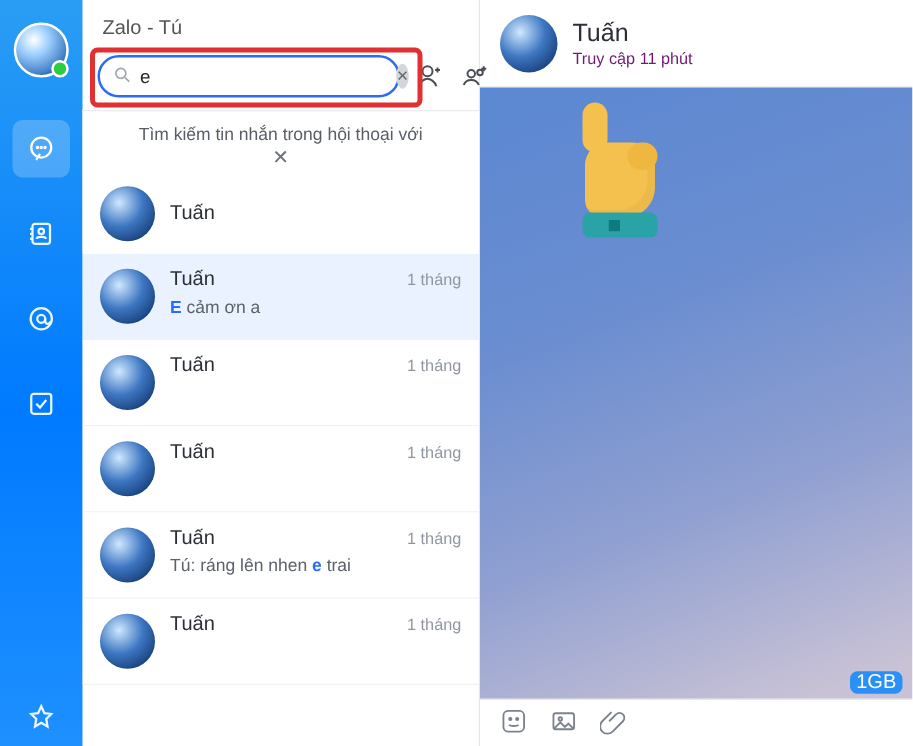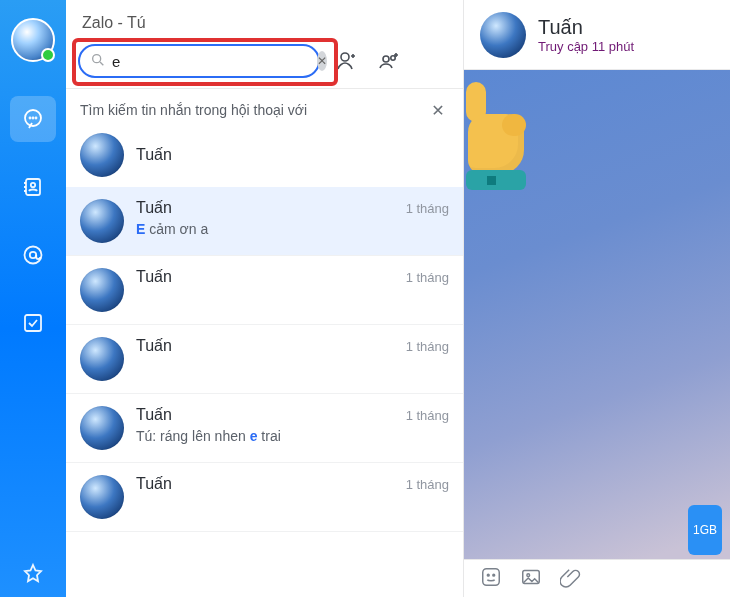--- a/index.html
+++ b/index.html
@@ -9,36 +9,36 @@
   
   .rail { width: 66px; background: linear-gradient(180deg, #2a9df4 0%, #007aff 55%, #1e90ff 100%); display: flex; flex-direction: column; align-items: center; padding-top: 18px; gap: 22px; position: relative; }
   .rail-avatar { width: 44px; height: 44px; border-radius: 50%; background: radial-gradient(circle at 35% 30%, #fff, #a2d2ff 30%, #4682c8 70%, #0b2859); position: relative; border: 2px solid #fff; margin-bottom: 12px; }
   .rail-avatar .dot { position: absolute; right: -2px; bottom: -2px; width: 14px; height: 14px; border-radius: 50%; background: #2ecc40; border: 2px solid #fff; }
   .rail-item { width: 46px; height: 46px; border-radius: 8px; display: flex; align-items: center; justify-content: center; color: rgba(255,255,255,0.92); }
   .rail-item.active { background: rgba(255,255,255,0.22); color: #fff; }
   .rail-spacer { flex: 1; }
   .rail svg { width: 24px; height: 24px; stroke: currentColor; fill: none; stroke-width: 1.8; }
 
   
-  .mid { width: 398px; border-right: 1px solid #e7e7e8; display: flex; flex-direction: column; position: relative; }
+  .mid { width: 318px; border-right: 1px solid #e7e7e8; display: flex; flex-direction: column; position: relative; }
   .mid-top { padding: 8px 12px 10px 12px; }
   .app-title { font-size: 16px; color: #555; padding: 6px 4px; }
   .search-row { display: flex; align-items: center; gap: 12px; margin-top: 6px; position: relative; }
   .search-highlight { position: absolute; left: -6px; top: -6px; width: 266px; height: 48px; border: 4px solid #e03131; border-radius: 6px; pointer-events: none; }
   .search-box { flex: none; width: 242px; height: 34px; border: 2px solid #2b6cf5; border-radius: 17px; display: flex; align-items: center; padding: 0 10px; background: #fff; gap: 6px; }
   .search-box .sicon { color: #a0a4a8; }
   .search-input { flex: 1; border: none; outline: none; font-size: 15px; color: #222; }
   .search-input::placeholder { color: #9aa0a6; }
   .clear-btn { width: 20px; height: 20px; border-radius: 50%; background: #d3d6da; color: #666; display: flex; align-items: center; justify-content: center; font-size: 12px; cursor: pointer; }
   .row-iconbtn { width: 30px; height: 30px; display: flex; align-items: center; justify-content: center; color: #4a4f57; }
   .row-iconbtn svg { width: 24px; height: 24px; stroke: currentColor; fill: none; stroke-width: 1.6; }
 
   
   .suggest { border-top: 1px solid #eaeaea; padding: 10px 14px 10px 14px; background: #fff; }
-  .suggest-head { display: flex; align-items: center; justify-content: space-between; color: #595e66; font-size: 14px; }
+  .suggest-head { display: flex; align-items: center; justify-content: space-between; color: #595e66; font-size: 14px; flex-direction: column; }
   .suggest-x { width: 22px; height: 22px; display:flex; align-items:center; justify-content:center; color:#6b7178; cursor:pointer; font-size:16px; }
   .suggest-person { display: flex; align-items: center; gap: 12px; margin-top: 12px; }
   .avatar-ball { width: 44px; height: 44px; border-radius: 50%; background: radial-gradient(circle at 35% 30%, #cfe8ff, #3d77c2 45%, #0a2b60 95%); box-shadow: 0 0 0 1px rgba(0,0,0,0.04) inset; }
   .suggest-name { font-size: 16px; color: #2b2f36; }
 
   .results-head { background: #f3f5f7; color: #6b7178; font-size: 13px; padding: 10px 14px; }
   .results { flex: 1; overflow-y: auto; }
   .r-item { display: flex; align-items: flex-start; gap: 12px; padding: 12px 14px; border-bottom: 1px solid #f0f1f2; background: #fff; }
   .r-item.selected { background: #eaf2ff; }
   .r-body { flex: 1; min-width: 0; }
@@ -50,21 +50,21 @@
 
   
   .right { flex: 1; display: flex; flex-direction: column; position: relative; }
   .chat-head { height: 70px; display: flex; align-items: center; gap: 12px; padding: 0 16px; border-bottom: 1px solid #e9e9ea; }
   .chat-avatar { width: 46px; height: 46px; border-radius: 50%; background: radial-gradient(circle at 35% 30%, #cfe8ff, #3d77c2 45%, #0a2b60 95%); }
   .chat-title { font-size: 20px; color: #2b2f36; font-weight: 500; }
   .chat-sub { font-size: 13px; color: #701a75; }
   .chat-body { flex: 1; background: linear-gradient(160deg, #5b88d3 0%, #6a8dd0 35%, #8f9fd1 65%, #c9c2d6 95%); }
   .chat-bar { height: 38px; border-top: 1px solid #e7e7e8; display: flex; align-items: center; gap: 18px; padding: 0 16px; color: #7b828c; }
   .chat-bar svg { width: 22px; height: 22px; stroke: currentColor; fill: none; stroke-width: 1.6; }
-  .badge1gb { position: absolute; right: 8px; bottom: 42px; font-size: 12px; background: #2a90f5; color: #fff; padding: 18px 5px; border-radius: 6px; }
+  .badge1gb { position: absolute; right: 8px; bottom: 42px; font-size: 16px; background: #2a90f5; color: #fff; padding: 0 5px; border-radius: 6px; }
 
   
   .hand { position: absolute; left: 394px; top: 96px; width: 78px; height: 92px; pointer-events: none; z-index: 20; }
   .hand .palm { position: absolute; left: 8px; top: 18px; width: 56px; height: 60px; background: #f4c14e; border-radius: 18px 18px 24px 14px; box-shadow: inset -6px -6px 0 rgba(0,0,0,0.03); }
   .hand .cuff { position: absolute; left: 6px; top: 74px; width: 60px; height: 20px; background: #2aa3a6; border-radius: 6px; }
   .hand .btn { position: absolute; left: 27px; top: 80px; width: 9px; height: 9px; background: #0e7b7e; }
   .hand .finger { position: absolute; left: 6px; top: -14px; width: 20px; height: 40px; background: #f4c14e; border-radius: 12px; }
   .hand .thumb { position: absolute; left: 42px; top: 18px; width: 24px; height: 22px; background: #f0b740; border-radius: 12px; }
 
   

